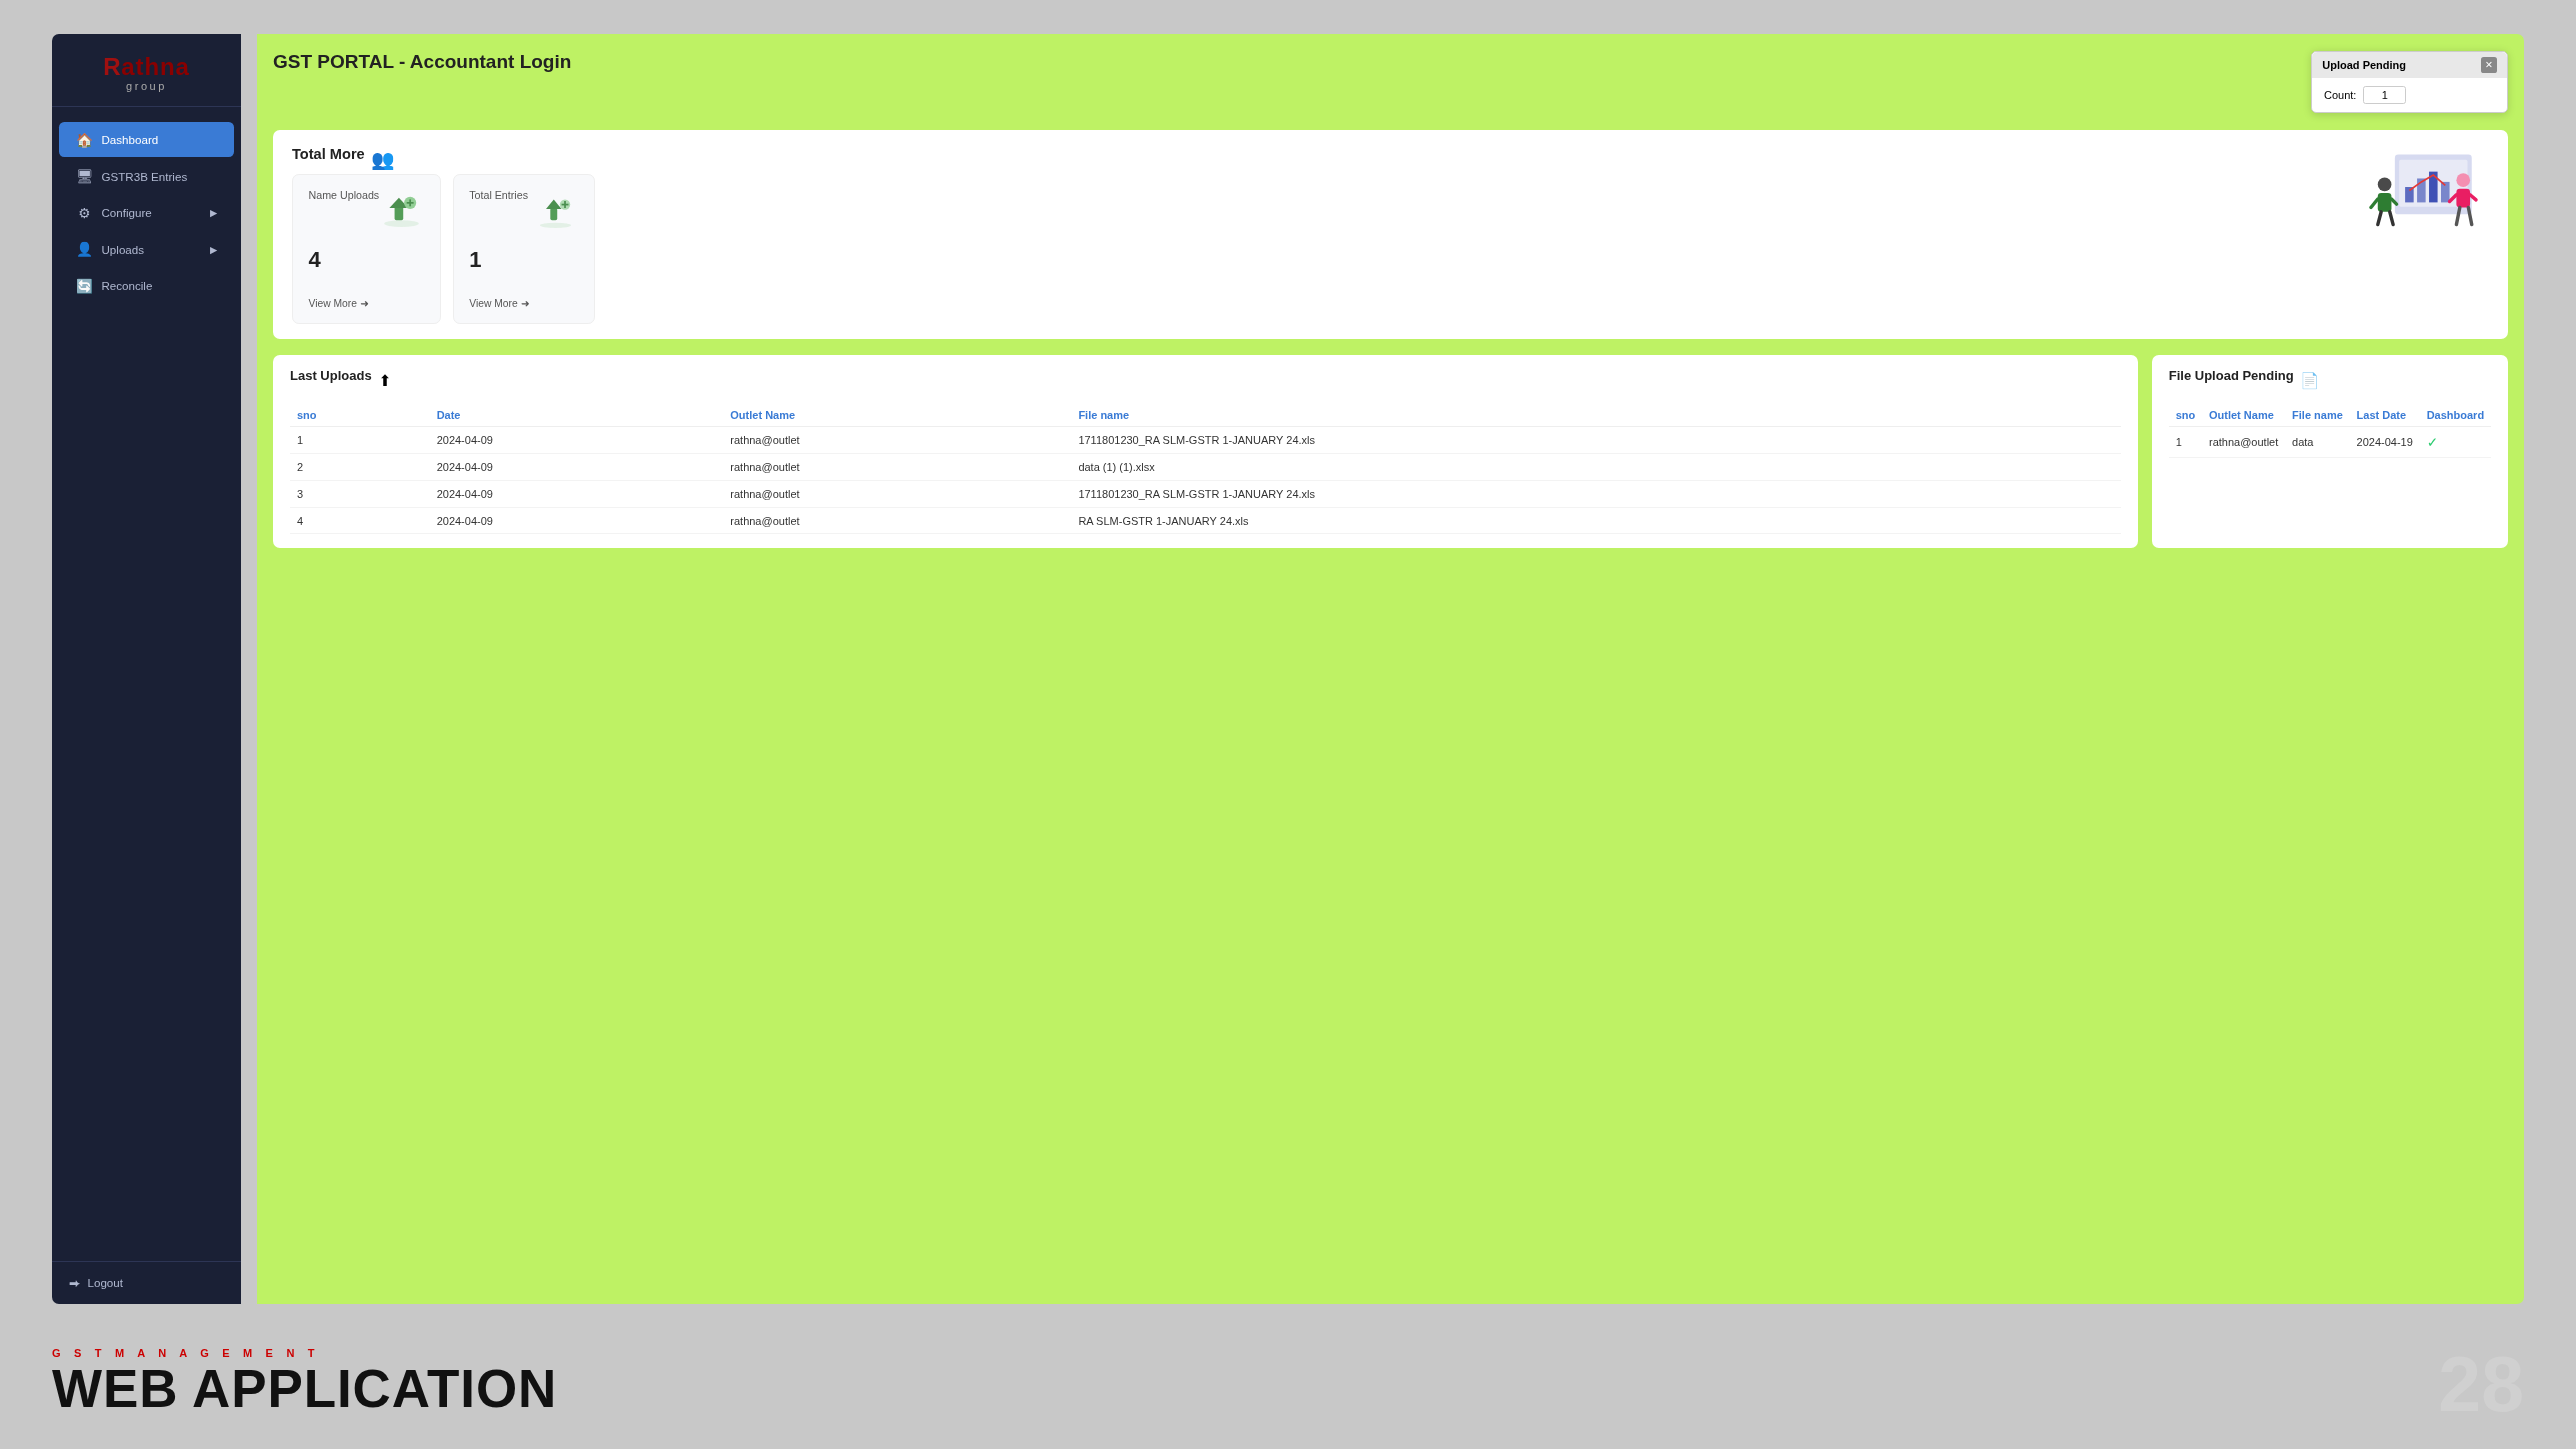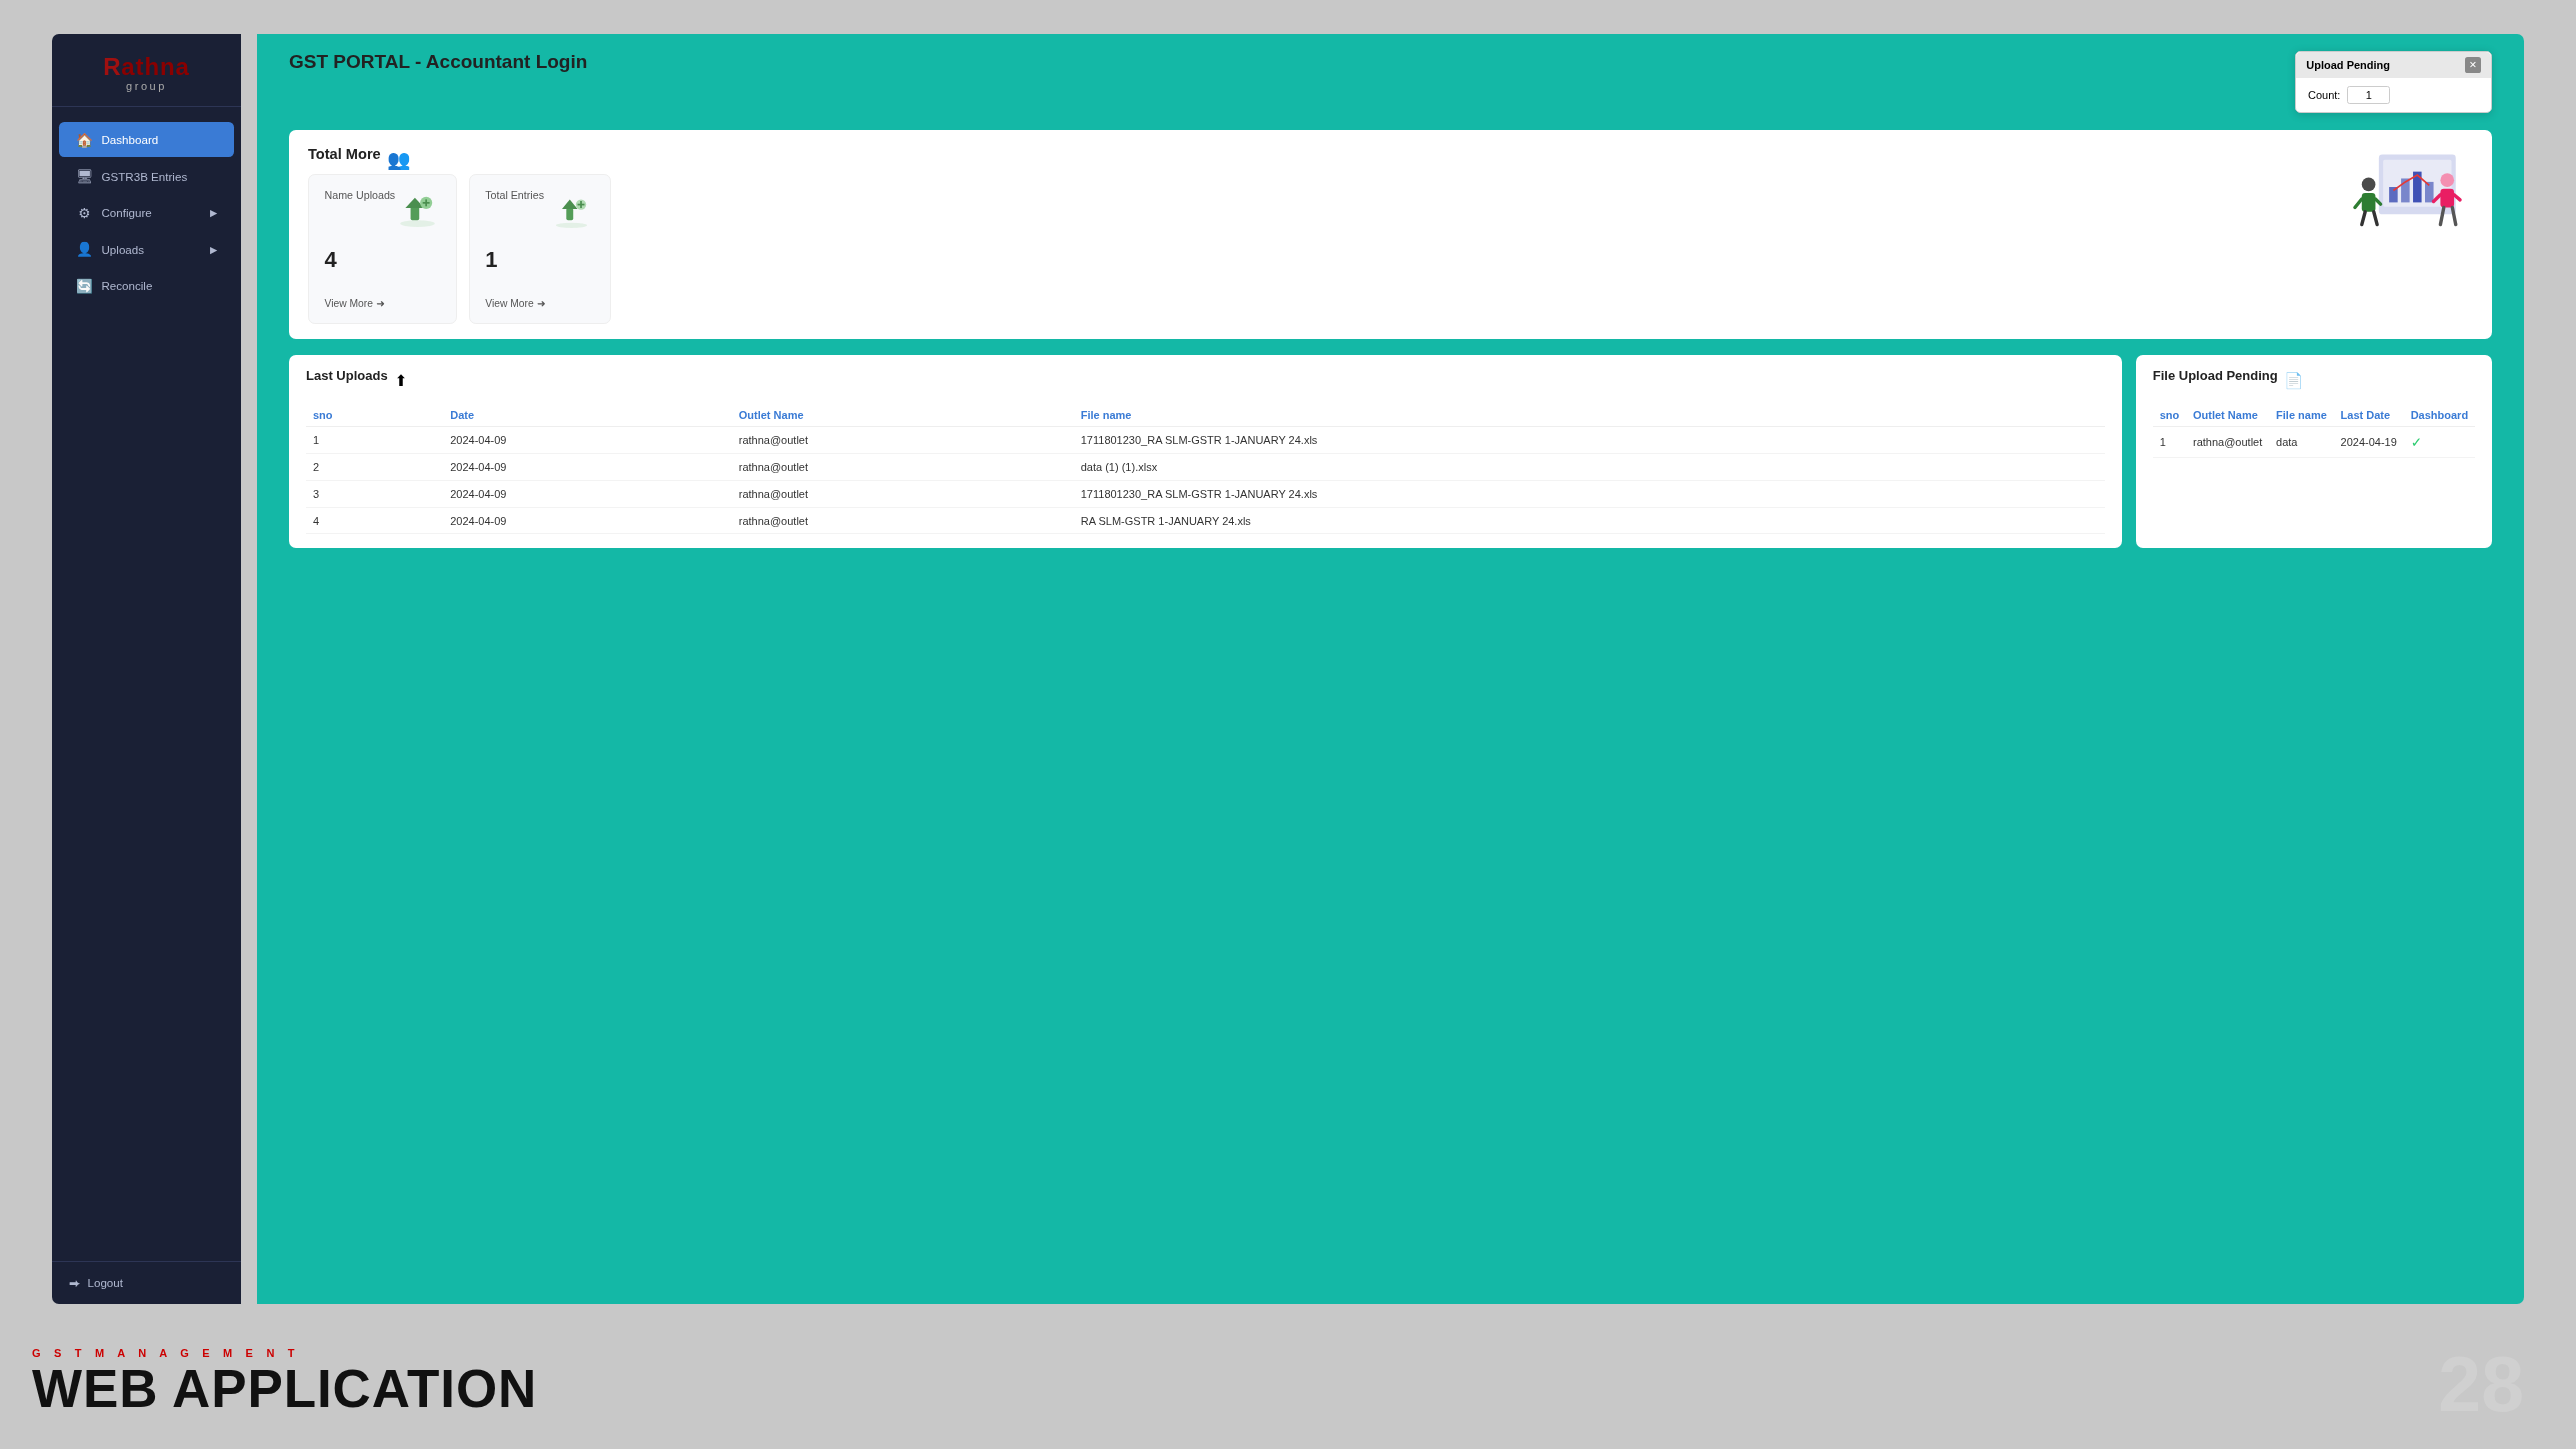--- a/index.html
+++ b/index.html
@@ -93,23 +93,23 @@
       align-items: center;
       gap: 6.9px;
       color: #b0b8d0;
       font-size: 11.6px;
       cursor: pointer;
     }
 
     
     .main-content {
       flex: 1;
-      background: #14b8a6;
+      background: #bef264;
       border-radius: 0 6.9px 6.9px 0;
-      padding: 17px 32px;
+      padding: 17px 16px;
       position: relative;
     }
 
     
     .header {
       display: flex;
       align-items: flex-start;
       justify-content: space-between;
       margin-bottom: 17px;
     }
@@ -297,21 +297,21 @@
       border-bottom: 0.9px solid #f3f3f3;
     }
 
     .check-icon {
       color: #2ecc71;
       font-size: 13.7px;
     }
 
     
     .bottom-branding {
-      padding: 26px 52px 34px 32px;
+      padding: 26px 52px 34px 52px;
     }
 
     .brand-sub {
       font-size: 11px;
       font-weight: 800;
       letter-spacing: 5.2px;
       color: #cc0000;
       text-transform: uppercase;
       margin-bottom: 3.4px;
     }

